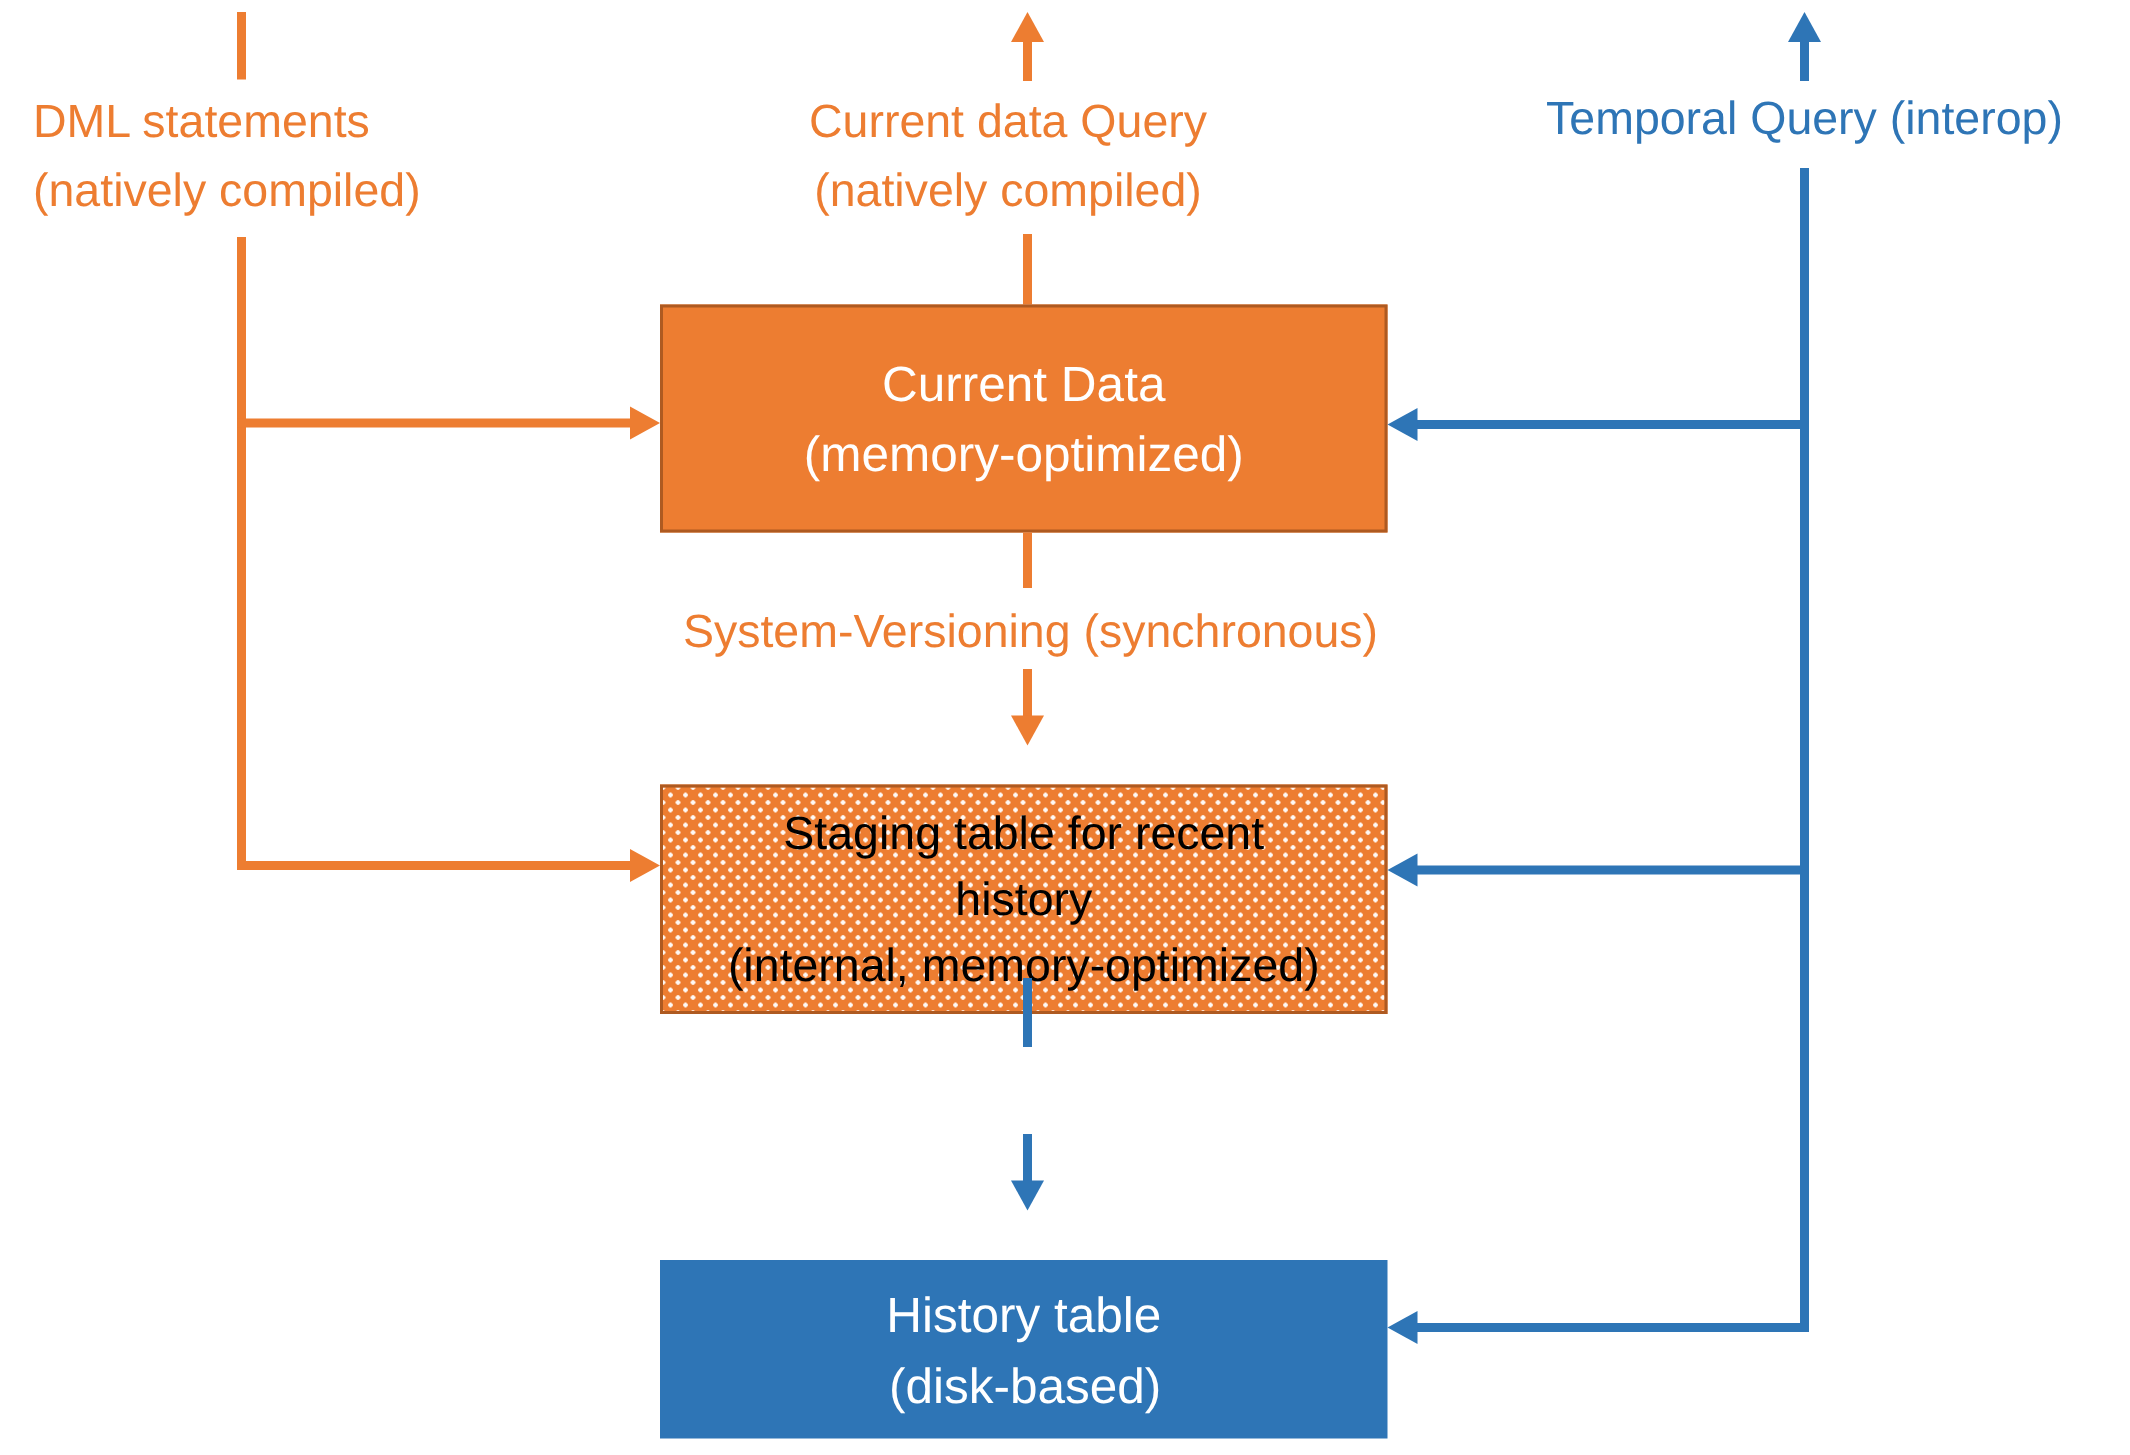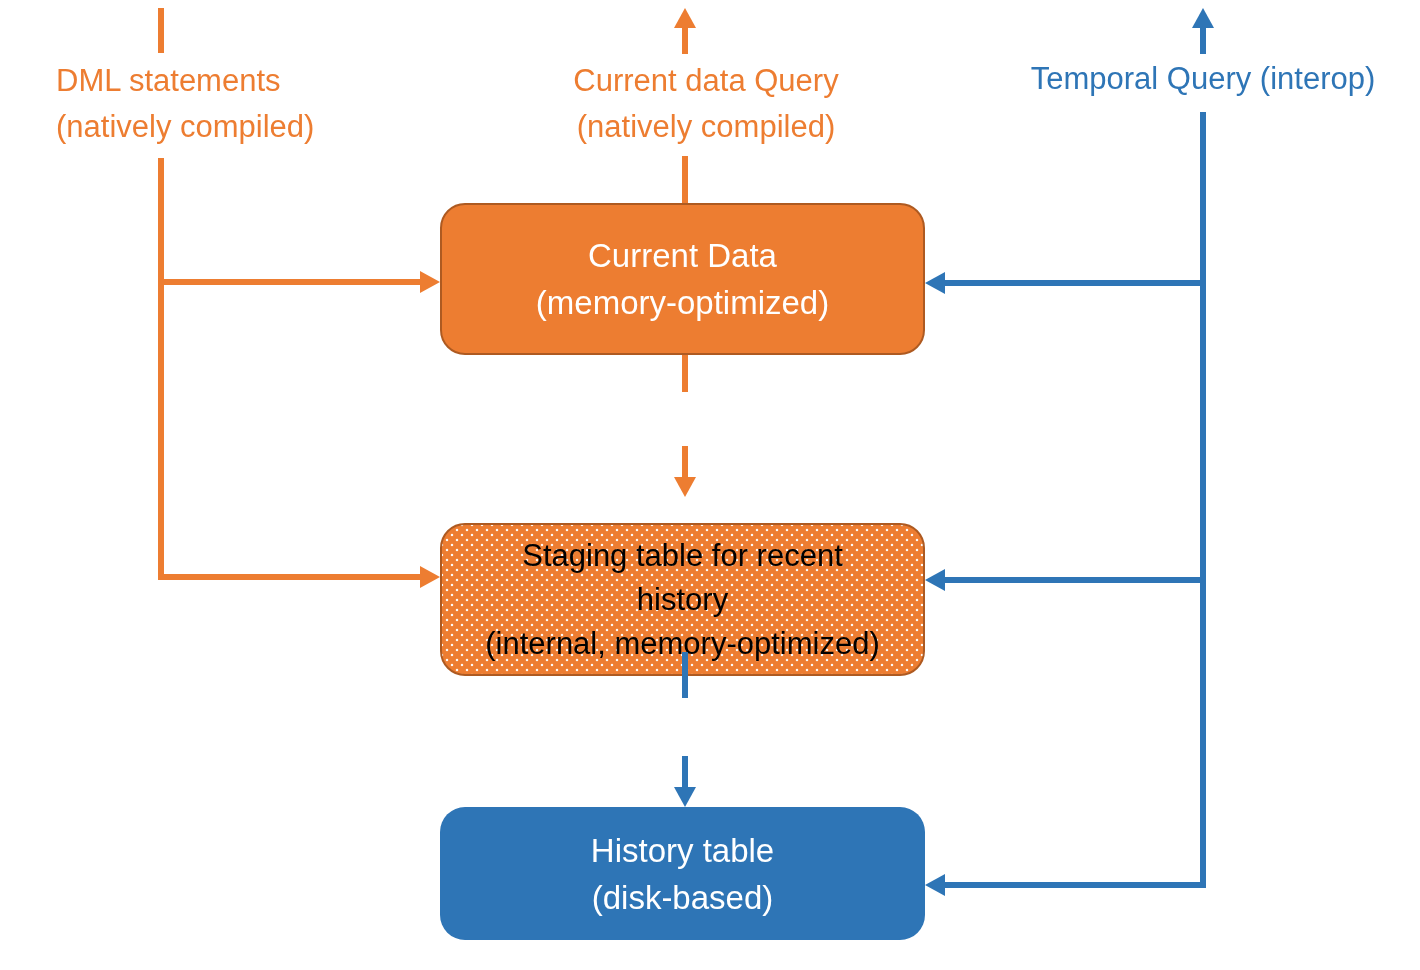--- a/index.html
+++ b/index.html
@@ -29,51 +29,51 @@
   .arr-up-b{border-left:11px solid transparent;border-right:11px solid transparent;border-bottom:20px solid var(--blue);}
   .arr-down-o{border-left:11px solid transparent;border-right:11px solid transparent;border-top:20px solid var(--orange);}
   .arr-down-b{border-left:11px solid transparent;border-right:11px solid transparent;border-top:20px solid var(--blue);}
   
   .label{
     position:absolute;
     font-size:31px;line-height:46px;
     white-space:pre-wrap;
   }
   .label.center{text-align:center;}
-  .o-text{color:var(--orange);margin-left:34px;}
+  .o-text{color:var(--orange);}
   .b-text{color:var(--blue);}
   
   .box{
     position:absolute;left:440px;width:485px;
     box-sizing:border-box;
     display:flex;align-items:center;justify-content:center;
-    text-align:center;white-space:pre-wrap;border-radius:25px;
+    text-align:center;white-space:pre-wrap;
   }
   .box-current{
     top:203px;height:152px;
     background:var(--orange);
     border:2px solid var(--orange-dark);
     color:#FFFFFF;font-size:33px;line-height:47px;
   }
   .box-staging{
     top:497px;height:153px;
     border:2px solid var(--orange-dark);
     color:#000000;font-size:31px;line-height:44px;
     background-color:var(--orange);
     background-image:
       radial-gradient(circle, rgba(255,255,255,.95) 1.4px, transparent 1.6px),
       radial-gradient(circle, rgba(255,255,255,.95) 1.4px, transparent 1.6px);
     background-size:10px 10px;
     background-position:0 0, 5px 5px;
     margin-top:26px;
   }
   .box-history{
-    top:807px;height:133px;
+    top:840px;height:119px;
     background:var(--blue);
-    color:#FFFFFF;font-size:33px;line-height:47px;
+    color:#FFFFFF;font-size:33px;line-height:47px;text-align:right;
   }
 </style>
 </head>
 <body>
 
 <div class="canvas">
 
   <div class="vline o-bg" style="left:158px;top:8px;height:45px"></div>
 
   <div class="label o-text" style="left:22px;top:58px;width:420px">DML statements
@@ -95,20 +95,21 @@
 
   <div class="vline o-bg" style="left:682px;top:156px;height:47px"></div>
 
   <div class="box box-current">
     <span>Current Data
 (memory-optimized)</span>
   </div>
 
   <div class="vline o-bg" style="left:682px;top:355px;height:37px"></div>
 
+  <div class="label o-text center" style="left:437px;top:398px;width:500px">System-Versioning (synchronous)</div>
 
   <div class="vline o-bg" style="left:682px;top:446px;height:32px"></div>
   <div class="arr arr-down-o" style="left:674px;top:477px"></div>
 
   <div class="box box-staging">
     <span>Staging table for recent
 history
 (internal, memory-optimized)</span>
   </div>
 

